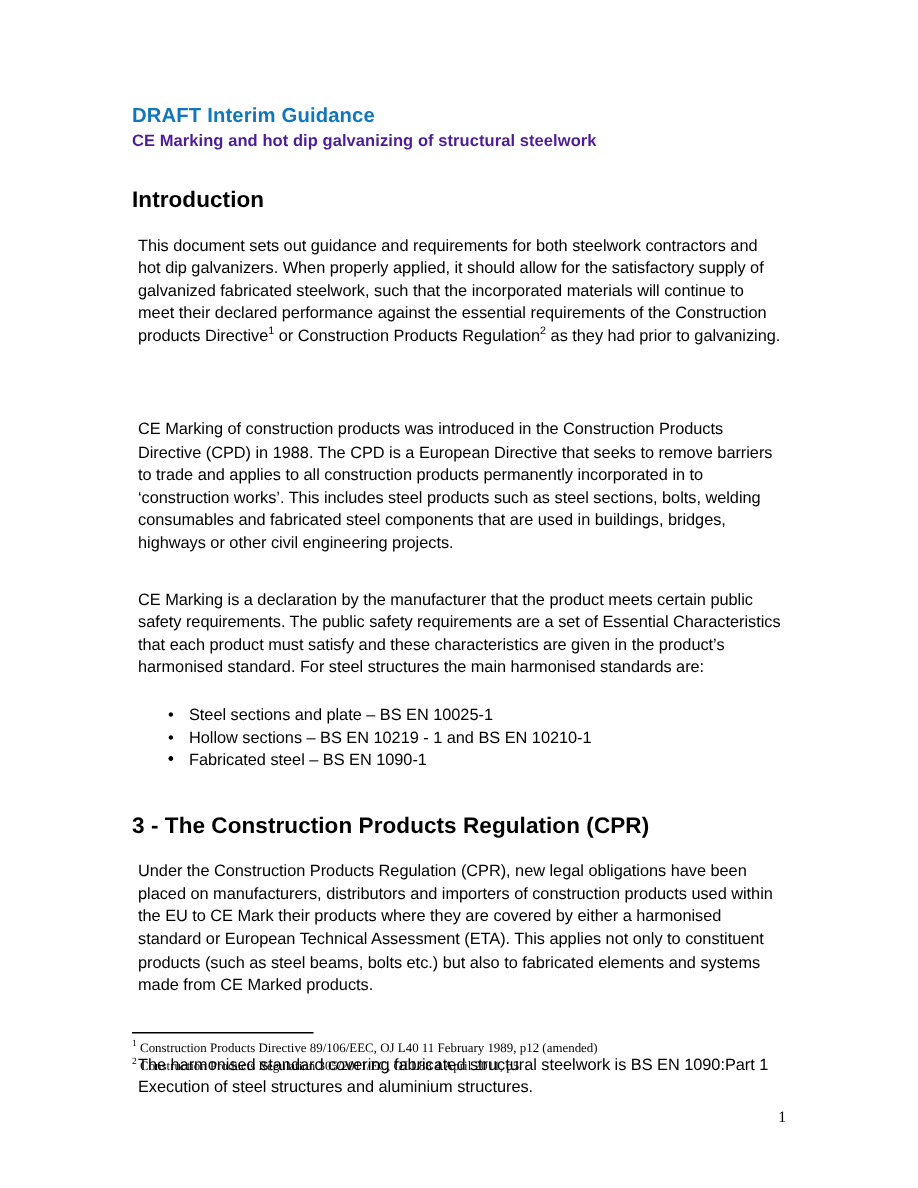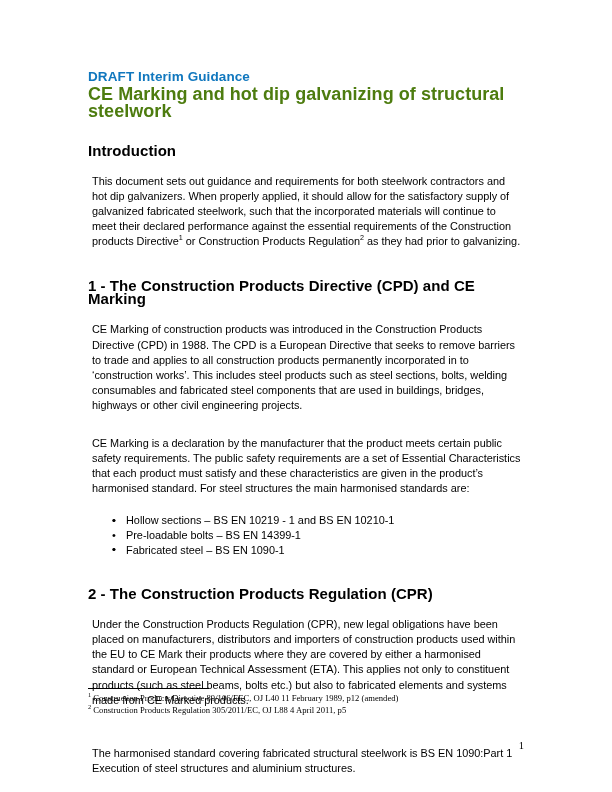--- a/index.html
+++ b/index.html
@@ -25,22 +25,22 @@
   }
   .doc-title-draft {
     color: #1077be;
     font-size: 13.5px;
     font-weight: bold;
     line-height: 17px;
     margin: 0 0 1px 0;
     letter-spacing: 0.1px;
   }
   .doc-title-main {
-    color: #4d7c0f;
-    font-size: 18px;
+    color: #4c1d95;
+    font-size: 11px;
     font-weight: bold;
     line-height: 17px;
     margin: 0;
     letter-spacing: 0.05px;
   }
   .section-heading {
     font-size: 15px;
     font-weight: bold;
     line-height: 13px;
     margin: 0;
@@ -131,43 +131,42 @@
     <div class="gap-intro-head"></div>
 
     <h3 class="section-heading">Introduction</h3>
 
     <div class="gap-after-head"></div>
 
     <p class="para"><span>This document sets out guidance and requirements for both steelwork contractors and hot dip galvanizers. When properly applied, it should allow for the satisfactory supply of galvanized fabricated steelwork, such that the incorporated materials will continue to meet their declared performance against the essential requirements of the Construction products Directive</span><sup class="fn">1</sup><span> or Construction Products Regulation</span><sup class="fn">2</sup><span> as they had prior to galvanizing.</span></p>
 
     <div class="gap-sec"></div>
 
-    <h3 class="section-heading">1 - The Construction Products Directive (CPD) and CE Marking</h3>
 
     <div class="gap-after-head"></div>
 
     <p class="para">CE Marking of construction products was introduced in the Construction Products Directive (CPD) in 1988. The CPD is a European Directive that seeks to remove barriers to trade and applies to all construction products permanently incorporated in to ‘construction works’. This includes steel products such as steel sections, bolts, welding consumables and fabricated steel components that are used in buildings, bridges, highways or other civil engineering projects.</p>
 
     <div class="gap-para"></div>
 
     <p class="para">CE Marking is a declaration by the manufacturer that the product meets certain public safety requirements. The public safety requirements are a set of Essential Characteristics that each product must satisfy and these characteristics are given in the product’s harmonised standard. For steel structures the main harmonised standards are:</p>
 
     <div class="gap-list"></div>
 
     <ul class="bullet-list">
+      <li><span class="bul">•</span><span>Steel sections and plate – BS EN 10025-1</span></li>
+      <li><span class="bul">•</span><span>Hollow sections – BS EN 10219 - 1 and BS EN 10210-1</span></li>
       <li><span class="bul">•</span></li>
-      <li><span class="bul">•</span><span>Hollow sections – BS EN 10219 - 1 and BS EN 10210-1</span></li>
-      <li><span class="bul">•</span><span>Pre-loadable bolts – BS EN 14399-1</span></li>
       <li><span class="bul">•</span></li>
       <li><span class="bul">•</span><span>Fabricated steel – BS EN 1090-1</span></li>
     </ul>
 
     <div class="gap-sec2"></div>
 
-    <h3 class="section-heading">2 - The Construction Products Regulation (CPR)</h3>
+    <h3 class="section-heading">3 - The Construction Products Regulation (CPR)</h3>
 
     <div class="gap-after-head"></div>
 
     <p class="para">Under the Construction Products Regulation (CPR), new legal obligations have been placed on manufacturers, distributors and importers of construction products used within the EU to CE Mark their products where they are covered by either a harmonised standard or European Technical Assessment (ETA). This applies not only to constituent products (such as steel beams, bolts etc.) but also to fabricated elements and systems made from CE Marked products.</p>
 
     <div class="gap-para"></div>
 
 
     <div class="gap-para"></div>
 

